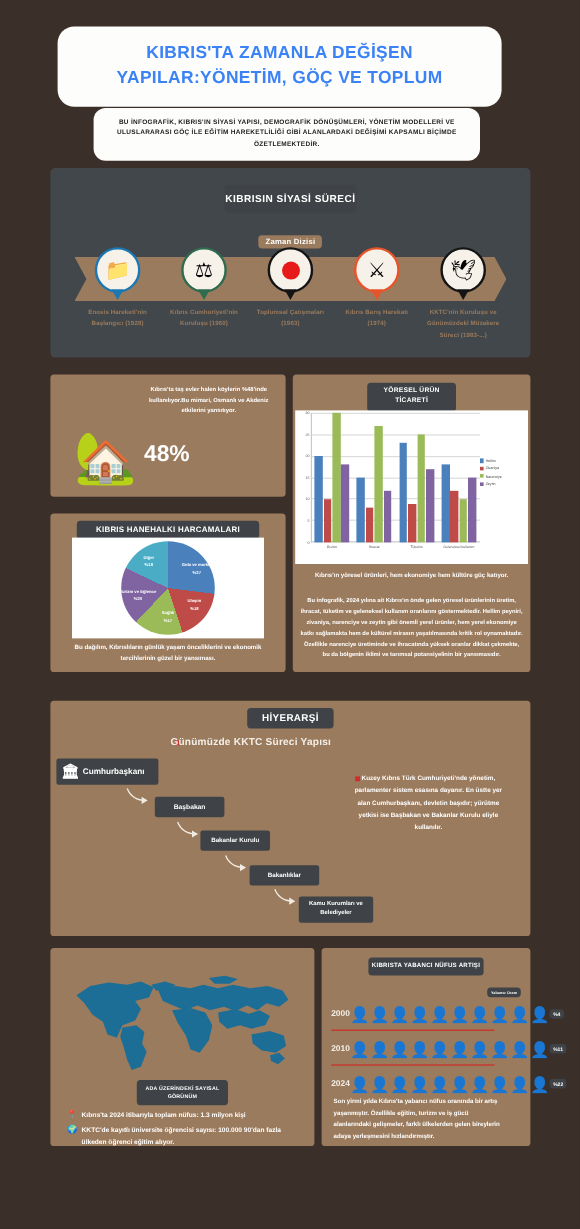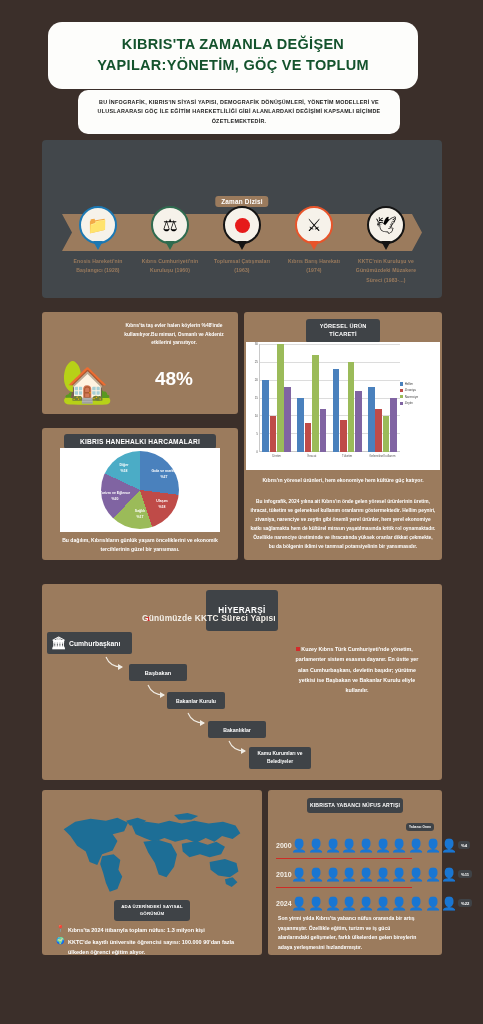--- a/index.html
+++ b/index.html
@@ -14,21 +14,21 @@
 
   
   .title-card {
     position: absolute; left: 48px; top: 22px; width: 370px;
     background: #fdfdfb; border-radius: 14px;
     padding: 12px 14px 14px;
     text-align: center;
   }
   .title-card h1 {
     font-size: 14.5px; font-weight: bold; line-height: 1.42;
-    color: #14532d; letter-spacing: .3px;
+    color: #3b82f6; letter-spacing: .3px;
   }
   .intro-card {
     position: absolute; left: 78px; top: 90px; width: 322px;
     background: #fdfdfb; border-radius: 10px; padding: 8px 12px;
     text-align: center;
   }
   .intro-card p {
     font-size: 5.4px; font-weight: bold; line-height: 1.75;
     color: #1b1b1b; letter-spacing: .25px;
   }
@@ -101,21 +101,21 @@
     position: absolute; left: 14px; top: 10px; width: 56px; padding: 5px 0;
     font-size: 9px; line-height: 1.45; letter-spacing: .3px;
   }
   #mimari-text {
     position: absolute; left: 78px; top: 10px; width: 108px;
     font-size: 4.9px; font-weight: bold; line-height: 1.75; color: #fff;
     text-align: center;
   }
   #mimari-pct {
     position: absolute; left: 78px; top: 56px; width: 108px;
-    font-size: 19px; font-weight: bold; color: #fff; text-align: center;
+    font-size: 19px; font-weight: bold; color: #fff; 
   }
   #house-icon {
     position: absolute; left: 18px; top: 46px; width: 56px; height: 48px;
     font-size: 42px; line-height: 48px; text-align: center;
   }
 
   
   #pie-section { left: 42px; top: 428px; width: 196px; height: 132px; }
   #pie-title {
     position: absolute; left: 50%; transform: translateX(-50%); top: 6px;
@@ -183,21 +183,21 @@
   #bar-body {
     position: absolute; left: 6px; top: 186px; width: 186px;
     font-size: 4.85px; font-weight: bold; line-height: 1.85;
     color: #fff; text-align: center;
   }
 
   
   #hier-section { left: 42px; top: 584px; width: 400px; height: 196px; }
   #hier-title {
     position: absolute; left: 50%; transform: translateX(-50%); top: 6px;
-    width: 72px; padding: 16px 0; font-size: 8.2px; letter-spacing: .3px;
+    width: 72px; padding: 4px 0; font-size: 8.2px; letter-spacing: .3px;
   }
   #hier-sub {
     position: absolute; left: 100px; top: 29px;
     font-size: 8.4px; font-weight: bold; color: #f3efe8; letter-spacing: .2px;
   }
   #hier-sub-bullet {
     position: absolute; left: 104px; top: 33px; width: 4px; height: 4px;
     background: #d32b2b;
   }
   .hbox {
@@ -281,20 +281,21 @@
 <div class="page">
 
   <div class="title-card">
     <h1>KIBRIS'TA ZAMANLA DEĞİŞEN YAPILAR:YÖNETİM, GÖÇ VE TOPLUM</h1>
   </div>
   <div class="intro-card">
     <p>BU İNFOGRAFİK, KIBRIS'IN SİYASİ YAPISI, DEMOGRAFİK DÖNÜŞÜMLERİ, YÖNETİM MODELLERİ VE ULUSLARARASI GÖÇ İLE EĞİTİM HAREKETLİLİĞİ GİBİ ALANLARDAKİ DEĞİŞİMİ KAPSAMLI BİÇİMDE ÖZETLEMEKTEDİR.</p>
   </div>
 
   <div class="panel-dark" id="timeline-section">
+    <div class="chip" id="timeline-title">KIBRISIN SİYASİ SÜRECİ</div>
     <div class="chip-tan" id="timeline-subtitle">Zaman Dizisi</div>
     <div class="arrow-band"></div>
     <div class="tl-items">
       <div class="tl-item">
         <div class="pin b1">
             <span>📁</span>
           </div>
         <div class="tl-label">Enosis Hareketi'nin Başlangıcı (1928)</div>
       </div>
       <div class="tl-item">

